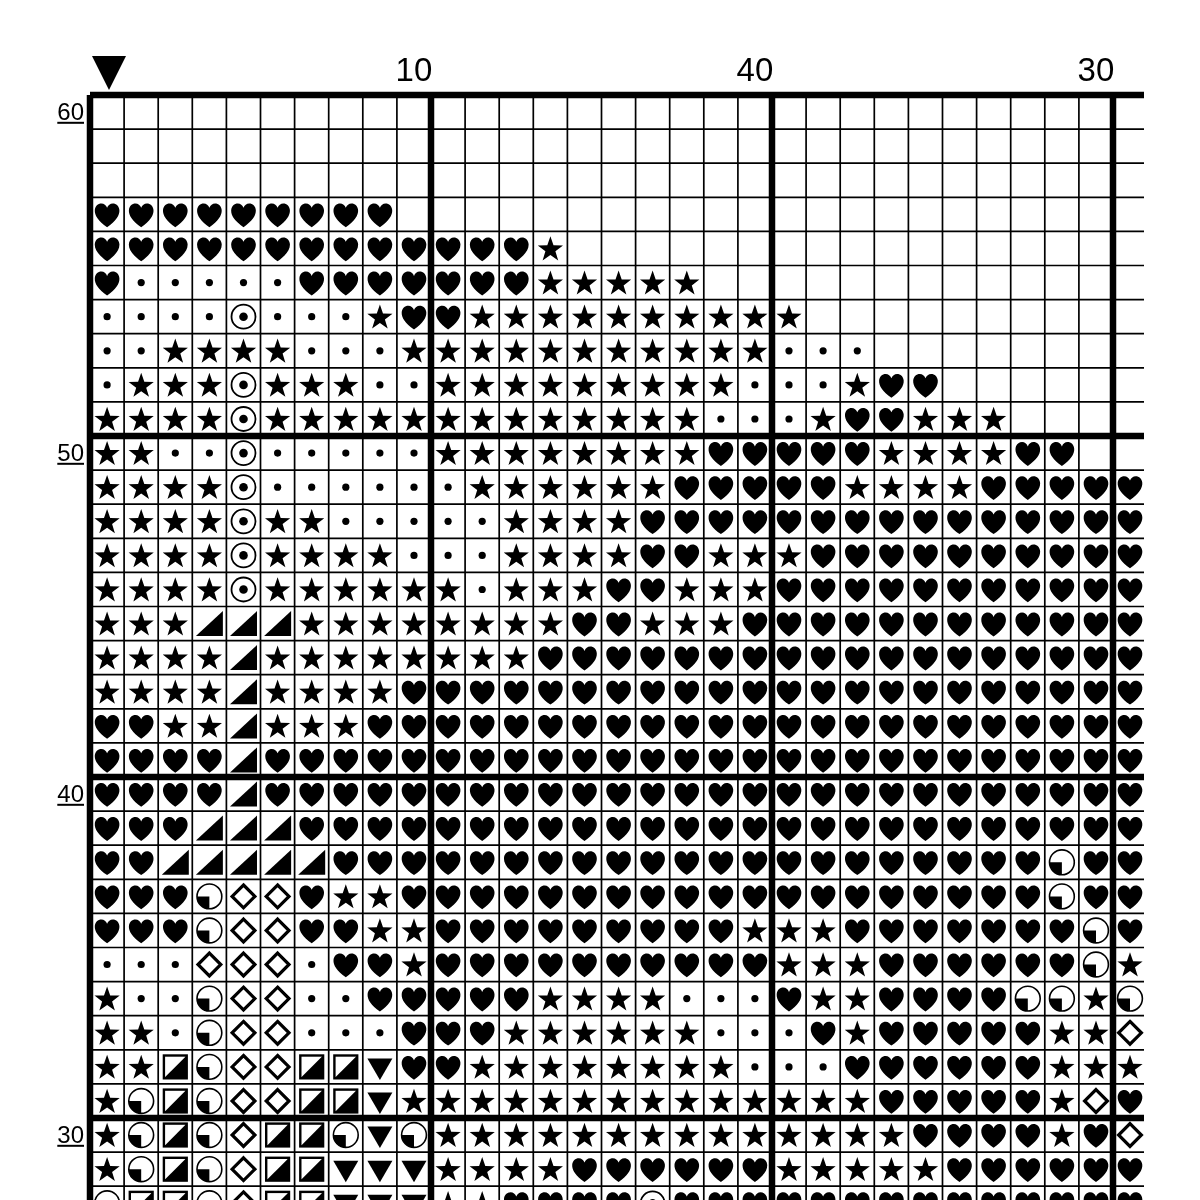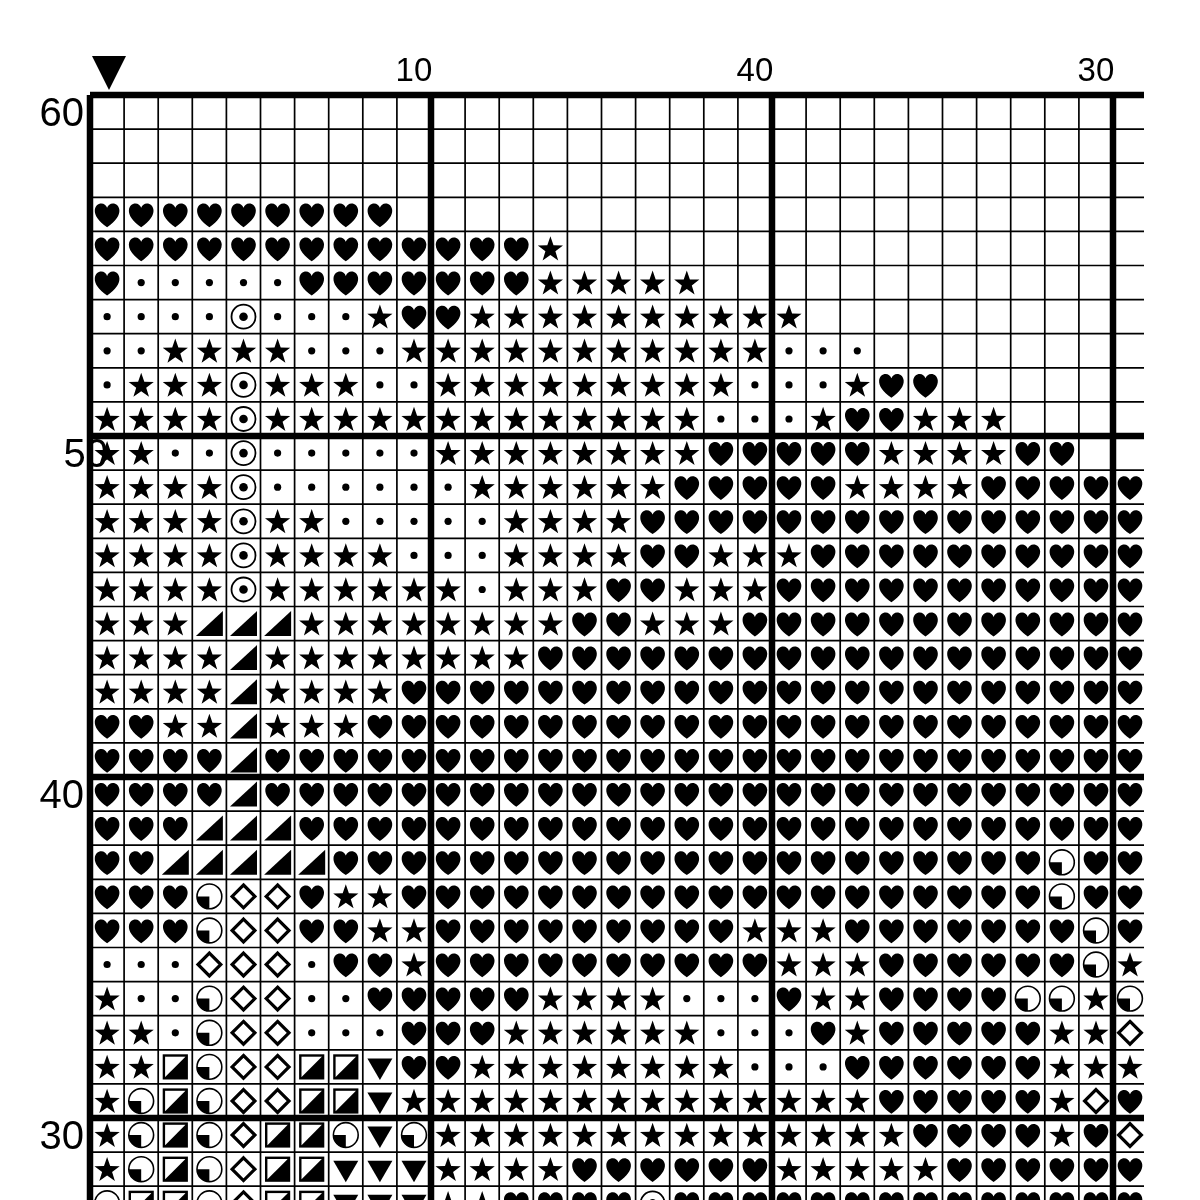--- a/index.html
+++ b/index.html
@@ -12,21 +12,21 @@
     position:absolute;left:92px;top:56px;width:0;height:0;
     border-left:17px solid transparent;border-right:17px solid transparent;
     border-top:34px solid #000;
   }
   .col-label{
     position:absolute;top:52px;transform:translateX(-50%);
     font-size:33px;line-height:1.1;white-space:nowrap;
   }
   .row-label{
     position:absolute;left:84px;transform:translate(-100%,-50%);
-    font-size:40px;line-height:1.1;white-space:nowrap;
+    font-size:24px;line-height:1.1;white-space:nowrap;text-decoration:underline;
   }
 </style>
 </head>
 <body>
 
 <div class="screen">
   <div class="marker"></div>
   <svg class="grid" xmlns="http://www.w3.org/2000/svg" width="1125.3" height="1125.3" viewBox="0 0 1125.3 1125.3" style="left: 90px; top: 94.5px;">
       <defs>
         <symbol id="sH" viewBox="0 0 34 34">
@@ -1022,16 +1022,16 @@
         <use href="#sH" x="989.0" y="1091.3" width="34" height="34"></use>
         <use href="#sH" x="1023.0" y="1091.3" width="34" height="34"></use>
         <use href="#sH" x="1057.2" y="1091.3" width="34" height="34"></use>
         <use href="#sH" x="1091.3" y="1091.3" width="34" height="34"></use>
       </g>
     </svg>
 <div class="col-label" style="left: 413.95px;">10</div>
     <div class="col-label" style="left: 754.95px;">40</div>
     <div class="col-label" style="left: 1095.95px;">30</div>
     <div class="row-label" style="top: 111.55px;">60</div>
-    <div class="row-label" style="top: 452.55px; margin-left: 24px;">50</div>
+    <div class="row-label" style="top: 452.55px;">50</div>
     <div class="row-label" style="top: 793.55px; text-align: center;">40</div>
     <div class="row-label" style="top: 1134.55px;">30</div>
   </div>
 
 </body></html>

